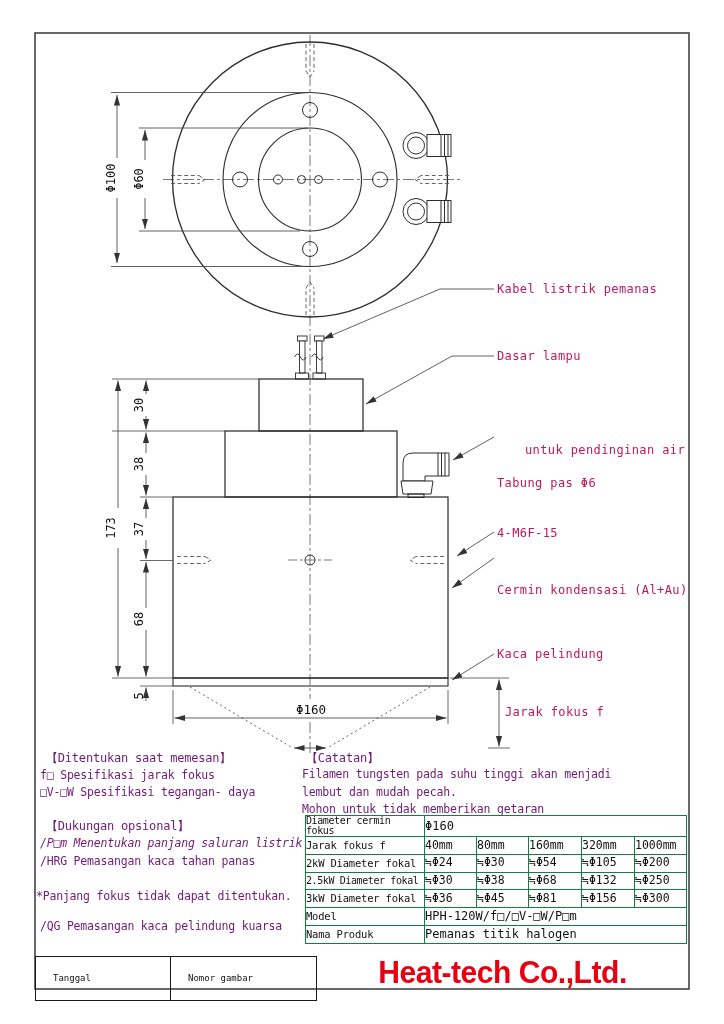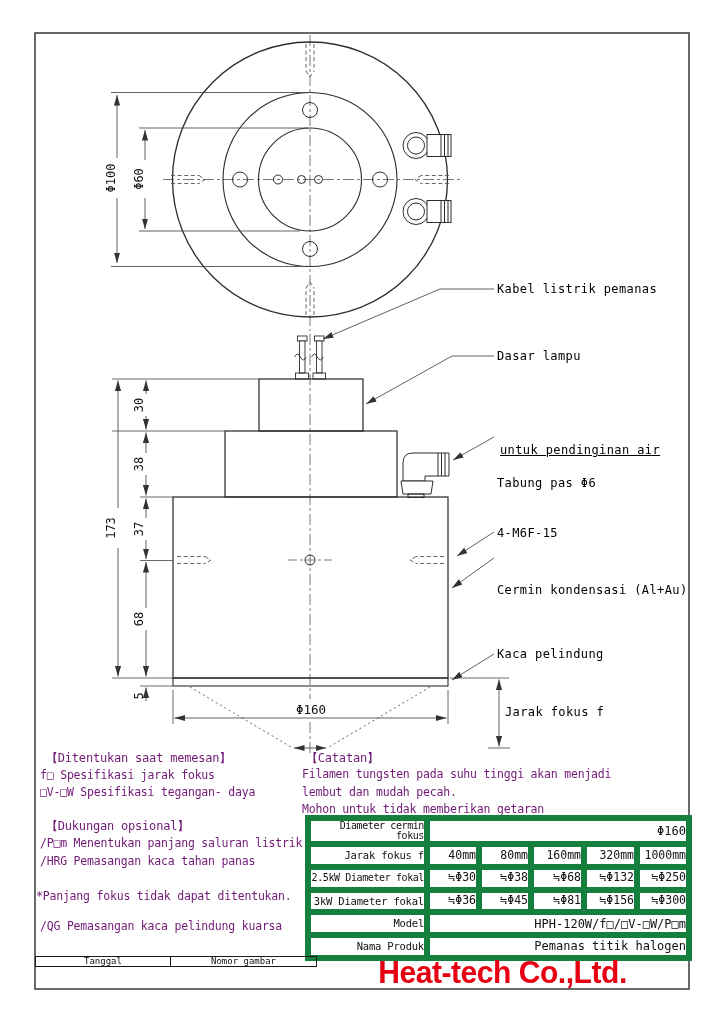--- a/index.html
+++ b/index.html
@@ -3,40 +3,40 @@
 <meta charset="utf-8">
 <style>
   html,body{margin:0;padding:0;}
   body{
     width:724px;height:1024px;position:relative;background:#ffffff;
     font-family:"DejaVu Sans Mono","DejaVu Sans",monospace;color:#111;
     overflow:hidden;
   }
   svg{position:absolute;left:0;top:0;}
   .abs{position:absolute;white-space:nowrap;}
-  .clab{position:absolute;white-space:nowrap;font-size:12px;letter-spacing:.4px;color:#000000;}
+  .clab{position:absolute;white-space:nowrap;font-size:12px;letter-spacing:.4px;color:#be185d;}
   .vlab{position:absolute;white-space:nowrap;font-size:12px;color:#111;
         transform:translate(-50%,-50%) rotate(-90deg);}
   .ctr{transform:translate(-50%,-50%);}
   .dimh{position:absolute;white-space:nowrap;font-size:12.5px;color:#111;}
   .nline{position:absolute;white-space:nowrap;font-size:11.5px;letter-spacing:-.2px;color:#701a75;}
   .ntitle{font-size:12px;letter-spacing:-.2px;}
 
   
   #spec{position:absolute;left:305px;top:815px;border-collapse:collapse;table-layout:fixed;}
-  #spec td{border:6px solid #15803d;padding:0;text-align:right;vertical-align:middle;
+  #spec td{border:1px solid #15803d;padding:0;text-align:left;vertical-align:middle;
            height:16.75px;line-height:1;overflow:hidden;font-size:11.5px;color:#111;margin-left:16px;}
   #spec td.lab{font-size:10.5px;letter-spacing:-.2px;}
   #spec td.xs{font-size:10px;letter-spacing:-.4px;}
   #spec td.v12{font-size:12px;}
   #spec td.v11{font-size:11px;letter-spacing:-.2px;}
 
   
   #tblock{position:absolute;left:35px;top:956px;border-collapse:collapse;table-layout:fixed;}
-  #tblock td{border:1px solid #1a1a1a;padding:0;text-align:center;vertical-align:middle;
+  #tblock td{border:1px solid #1a1a1a;padding:17px;vertical-align:middle;
              color:#111;overflow:hidden;}
   #tblock tr.hd td{height:9px;font-size:9px;line-height:1;}
   #tblock tr.vl td{height:21px;font-size:13px;}
 
   #logo{position:absolute;left:317px;top:958px;width:371px;height:30px;
         display:flex;align-items:center;justify-content:center;
         font-family:"Liberation Sans","DejaVu Sans",sans-serif;
         font-weight:bold;font-size:31px;letter-spacing:-.5px;color:#e60012;
         transform:scaleX(.97);}
 </style>
@@ -230,32 +230,32 @@
 <div class="vlab" style="left:139px;top:405px;">30</div>
 <div class="vlab" style="left:139px;top:464px;">38</div>
 <div class="vlab" style="left:139px;top:529px;">37</div>
 <div class="vlab" style="left:139px;top:619px;">68</div>
 <div class="vlab" style="left:139px;top:696px;">5</div>
 <div class="dimh ctr abs" style="left:311px;top:709px;">Φ160</div>
 
 <div class="clab" style="left:497px;top:282px;">Kabel listrik pemanas</div>
 <div class="clab" style="left:497px;top:349px;">Dasar lampu</div>
 <div class="clab" style="left:497px;top:436px;margin-top:40px;">Tabung pas Φ6</div>
-<div class="clab" style="left:500px;top:443px;text-decoration:underline;">untuk pendinginan air</div>
+<div class="clab" style="left:525px;top:443px;">untuk pendinginan air</div>
 <div class="clab" style="left:497px;top:526px;">4-M6F-15</div>
 <div class="clab" style="left:497px;top:583px;">Cermin kondensasi (Al+Au)</div>
 <div class="clab" style="left:497px;top:647px;">Kaca pelindung</div>
 <div class="clab" style="left:505px;top:705px;">Jarak fokus f</div>
 
 <div class="nline ntitle" style="left:46px;top:750px;">【Ditentukan saat memesan】</div>
 <div class="nline" style="left:40px;top:768px;">f□ Spesifikasi jarak fokus</div>
 <div class="nline" style="left:40px;top:785px;">□V-□W Spesifikasi tegangan- daya</div>
 
 <div class="nline ntitle" style="left:46px;top:818px;">【Dukungan opsional】</div>
-<div class="nline" style="left:40px;top:836px;">/P□m Menentukan panjang saluran listrik</div>
+<div class="nline" style="left:40px;top:836px;font-style:italic;">/P□m Menentukan panjang saluran listrik</div>
 <div class="nline" style="left:40px;top:853.5px;">/HRG Pemasangan kaca tahan panas</div>
 <div class="nline" style="left:40px;top:871px;margin-top:48px;">/QG Pemasangan kaca pelindung kuarsa</div>
 <div class="nline" style="left:36px;top:888.5px;">*Panjang fokus tidak dapat ditentukan.</div>
 
 <div class="nline ntitle" style="left:306px;top:750px;">【Catatan】</div>
 <div class="nline" style="left:302px;top:767px;">Filamen tungsten pada suhu tinggi akan menjadi</div>
 <div class="nline" style="left:302px;top:784.5px;">lembut dan mudah pecah.</div>
 <div class="nline" style="left:302px;top:801.5px;">Mohon untuk tidak memberikan getaran</div>
 
 <table id="spec">
@@ -274,20 +274,28 @@
   </tr>
   <tr>
     <td class="lab">Jarak fokus f</td>
     <td>40mm</td>
     <td>80mm</td>
     <td>160mm</td>
     <td>320mm</td>
     <td>1000mm</td>
   </tr>
   <tr>
+    <td class="lab">2kW Diameter fokal</td>
+    <td>≒Φ24</td>
+    <td>≒Φ30</td>
+    <td>≒Φ54</td>
+    <td>≒Φ105</td>
+    <td>≒Φ200</td>
+  </tr>
+  <tr>
     <td class="lab xs">2.5kW Diameter fokal</td>
     <td>≒Φ30</td>
     <td>≒Φ38</td>
     <td>≒Φ68</td>
     <td>≒Φ132</td>
     <td>≒Φ250</td>
   </tr>
   <tr>
     <td class="lab">3kW Diameter fokal</td>
     <td>≒Φ36</td>

